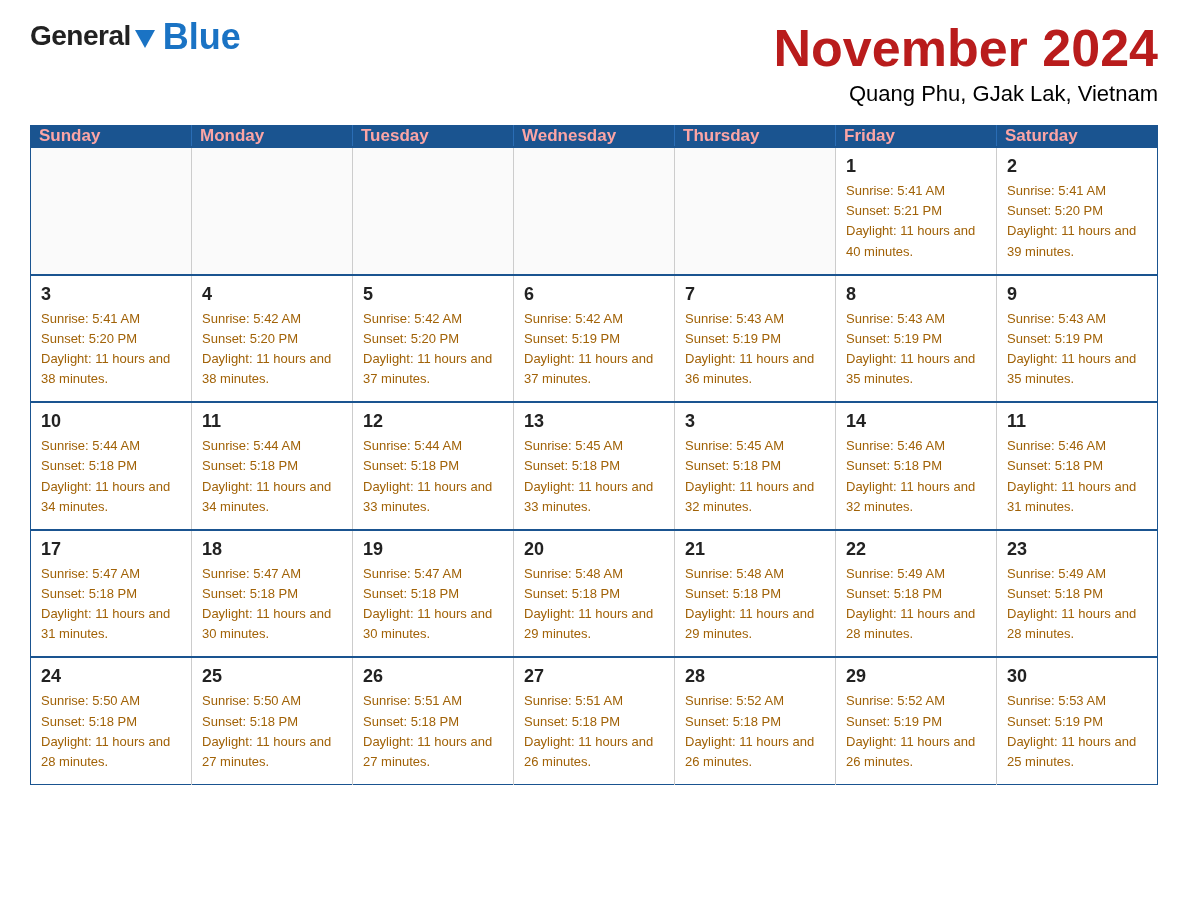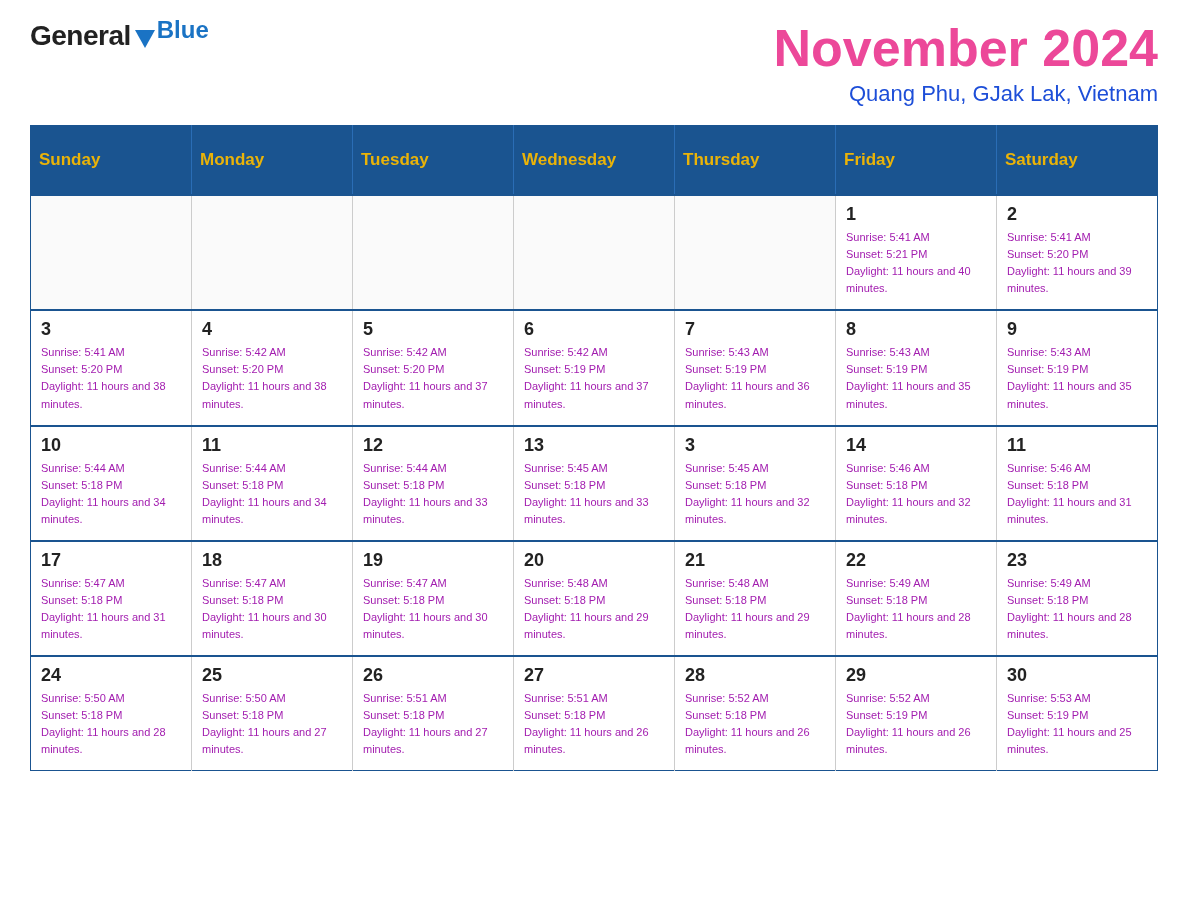--- a/index.html
+++ b/index.html
@@ -36,51 +36,51 @@
     .logo-triangle {
       width: 0;
       height: 0;
       border-left: 10px solid transparent;
       border-right: 10px solid transparent;
       border-top: 18px solid #1a73c4;
       margin-left: 2px;
       margin-top: 6px;
     }
     .logo-blue {
-      font-size: 24px;
+      font-size: 36px;
       font-weight: bold;
       color: #1a73c4;
       margin-top: -4px;
-      margin-left: 2px;
+      margin-left: 8px;
     }
     .title-block {
       text-align: right;
     }
     .main-title {
       font-size: 52px;
       font-weight: bold;
-      color: #ec4899;
+      color: #b91c1c;
       line-height: 1.1;
     }
     .subtitle {
       font-size: 22px;
-      color: #1d4ed8;
+      color: #000000;
       margin-top: 4px;
     }
     .calendar-table {
       width: 100%;
       border-collapse: collapse;
       border: 1.5px solid #1a5490;
     }
     .calendar-table thead tr th {
       background: #1a5490;
-      color: #eab308;
+      color: #fca5a5;
       font-size: 17px;
       font-weight: bold;
-      padding: 24px 8px;
+      padding: 0 8px;
       text-align: left;
       border-right: 1px solid #2a6db5;
     }
     .calendar-table thead tr th:last-child {
       border-right: none;
     }
     .calendar-table tbody tr td {
       vertical-align: top;
       border-top: 2px solid #1a5490;
       border-right: 1px solid #ccc;
@@ -91,22 +91,22 @@
     .calendar-table tbody tr td:last-child {
       border-right: none;
     }
     .day-num {
       font-size: 18px;
       font-weight: bold;
       color: #222;
       margin-bottom: 4px;
     }
     .day-info {
-      font-size: 11px;
-      color: #a21caf;
+      font-size: 13px;
+      color: #a16207;
       line-height: 1.55;
     }
     .empty-cell {
       background: #fafafa;
     }
   </style>
 </head>
 <body>
 
 <div class="header">

